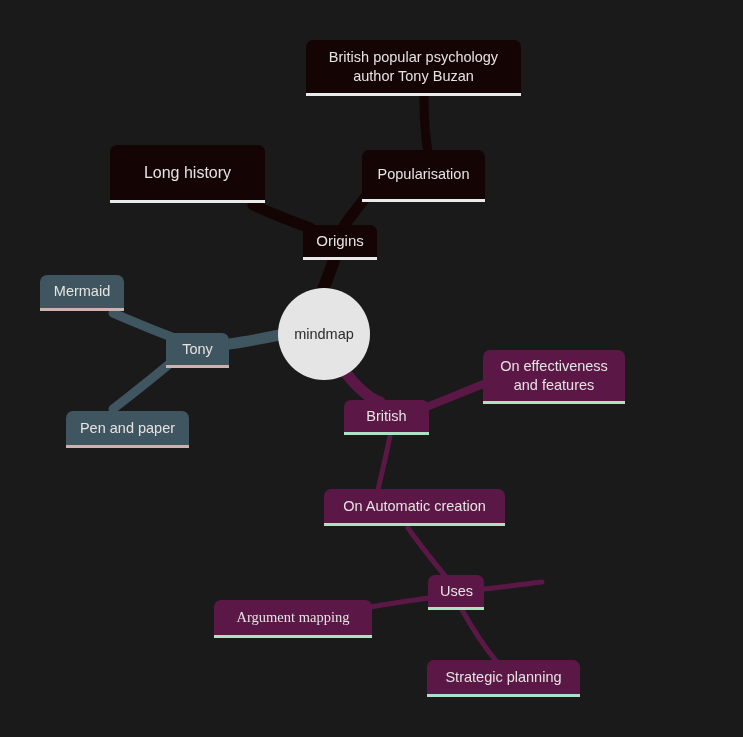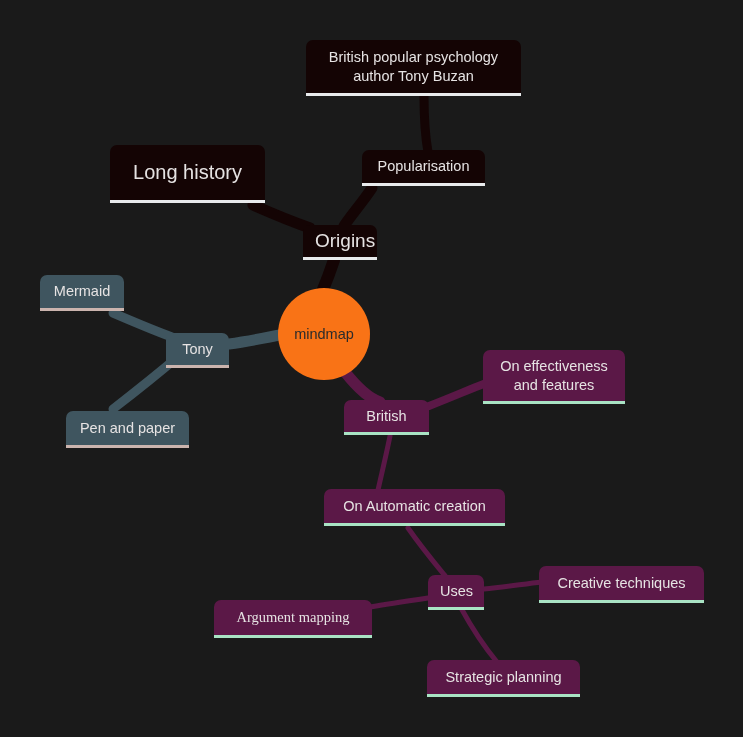--- a/index.html
+++ b/index.html
@@ -94,35 +94,35 @@
 
     <path d="M 345 372 C 356 386, 368 398, 380 402" stroke="#5b1847" stroke-width="11" fill="none" stroke-linecap="round"></path>
     <path d="M 429 406 C 452 397, 468 390, 486 383" stroke="#5b1847" stroke-width="8" fill="none" stroke-linecap="round"></path>
     <path d="M 390 436 C 386 456, 382 472, 378 490" stroke="#5b1847" stroke-width="5" fill="none" stroke-linecap="round"></path>
     <path d="M 408 528 C 422 548, 437 566, 446 577" stroke="#5b1847" stroke-width="5" fill="none" stroke-linecap="round"></path>
     <path d="M 484 589 C 505 587, 524 584, 542 582" stroke="#5b1847" stroke-width="5" fill="none" stroke-linecap="round"></path>
     <path d="M 428 598 C 408 601, 388 604, 370 607" stroke="#5b1847" stroke-width="5" fill="none" stroke-linecap="round"></path>
     <path d="M 461 608 C 473 630, 487 650, 497 662" stroke="#5b1847" stroke-width="5" fill="none" stroke-linecap="round"></path>
   </svg>
 
-  <div class="node-root" style="left: 278px; top: 288px; width: 92px; height: 92px; background: #f97316; color: rgb(43, 43, 43);">
+  <div class="node-root" style="left: 278px; top: 288px; width: 92px; height: 92px; background: #e5e5e5; color: rgb(43, 43, 43);">
     <span>mindmap</span>
   </div>
 
   <div class="node br-origins" style="left: 306px; top: 40px; width: 215px; height: 56px; font-size: 14.5px;">
     <span class="node-label">British popular psychology
 author Tony Buzan</span>
   </div>
-  <div class="node br-origins" style="left: 110px; top: 145px; width: 155px; height: 58px; font-size: 20px;">
+  <div class="node br-origins" style="left: 110px; top: 145px; width: 155px; height: 58px; font-size: 16px;">
     <span class="node-label">Long history</span>
   </div>
-  <div class="node br-origins" style="left: 362px; top: 150px; width: 123px; height: 36px; font-size: 14.5px;">
+  <div class="node br-origins" style="left: 362px; top: 150px; width: 123px; height: 52px; font-size: 14.5px;">
     <span class="node-label">Popularisation</span>
   </div>
-  <div class="node br-origins" style="left: 303px; top: 225px; width: 74px; height: 33px; font-size: 19px;">
+  <div class="node br-origins" style="left: 303px; top: 225px; width: 74px; height: 33px; font-size: 15px;">
     <span class="node-label">Origins</span>
   </div>
 
   <div class="node br-tools" style="left: 40px; top: 275px; width: 84px; height: 36px; font-size: 14.5px; text-align: center;">
     <span class="node-label">Mermaid</span>
   </div>
   <div class="node br-tools" style="left: 166px; top: 333px; width: 63px; height: 33px; font-size: 14.5px;">
     <span class="node-label">Tony</span>
   </div>
   <div class="node br-research" style="left: 483px; top: 350px; width: 142px; height: 54px; font-size: 14.5px;">
@@ -135,23 +135,20 @@
   </div>
   <div class="node br-research" style="left: 344px; top: 400px; width: 85px; height: 33px; font-size: 14.5px;">
     <span class="node-label">British</span>
   </div>
   <div class="node br-research" style="left: 324px; top: 489px; width: 181px; height: 37px; font-size: 14.5px;">
     <span class="node-label">On Automatic creation</span>
   </div>
   <div class="node br-research" style="left: 428px; top: 575px; width: 56px; height: 33px; font-size: 14.5px;">
     <span class="node-label">Uses</span>
   </div>
-  <div class="node br-research" style="left: 539px; top: 566px; width: 165px; height: 37px; font-size: 14.5px;">
-    <span class="node-label">Creative techniques</span>
-  </div>
   <div class="node br-research" style="left: 214px; top: 600px; width: 158px; height: 38px; font-size: 14.5px; font-family: Liberation Serif, serif;">
     <span class="node-label">Argument mapping</span>
   </div>
   <div class="node br-research" style="left: 427px; top: 660px; width: 153px; height: 37px; font-size: 14.5px;">
     <span class="node-label">Strategic planning</span>
   </div>
 
 </div>
 
 </body></html>

